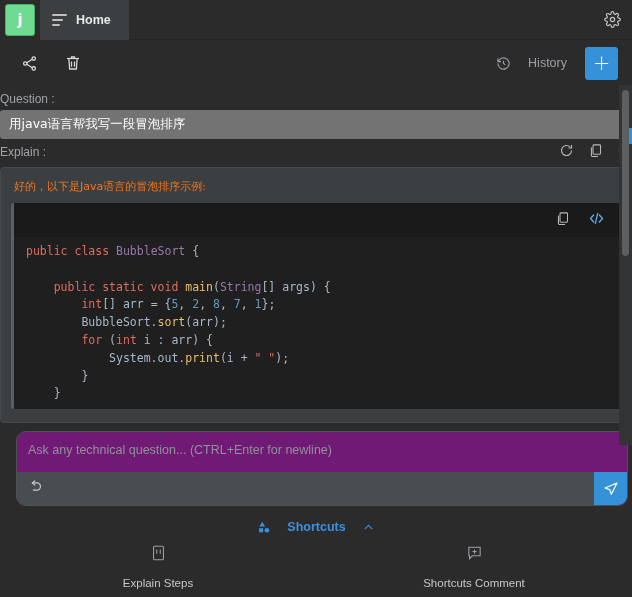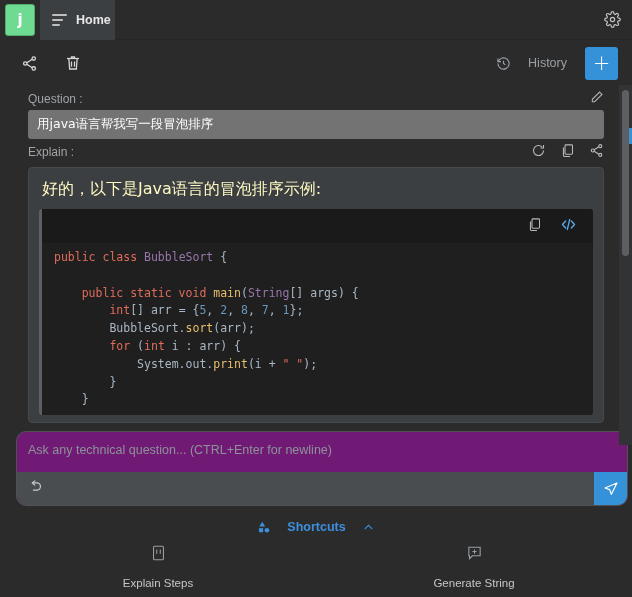--- a/index.html
+++ b/index.html
@@ -26,21 +26,21 @@
   .logo {
     width: 30px; height: 32px; border-radius: 3px;
     background: #6fdb92;
     display: flex; align-items: center; justify-content: center;
     color: #ffffff; font-size: 15px; font-weight: bold;
     font-family: "DejaVu Sans", sans-serif;
     border: 1px solid #4fae6c;
   }
   .home-tab {
     display: flex; align-items: center; gap: 9px;
-    padding: 0 4px 0 12px;
+    padding: 0 18px 0 12px;
     background: #3c3f41;
     color: #e8e8e8; font-size: 12.5px; font-weight: bold;
     height: 40px;
   }
   .lines-icon { display: flex; flex-direction: column; gap: 3px; width: 15px; }
   .lines-icon i { display: block; height: 2px; background: #bfbfbf; border-radius: 1px; }
   .lines-icon i:nth-child(1) { width: 15px; }
   .lines-icon i:nth-child(2) { width: 11px; }
   .lines-icon i:nth-child(3) { width: 8px; }
   .topbar-spacer { flex: 1; }
@@ -62,21 +62,21 @@
   }
   .plus-btn {
     width: 33px; height: 33px; border-radius: 3px;
     background: #3592d9;
     display: flex; align-items: center; justify-content: center;
     color: #fff; font-size: 21px; line-height: 1; font-weight: 300;
     font-family: "DejaVu Sans", sans-serif;
   }
 
   
-  .content { padding: 0 28px; }
+  .content { padding: 0 0; }
 
   .label-row {
     display: flex; align-items: center;
     height: 22px; margin-top: 2px;
   }
   .label-row .lbl { color: #a0a4a8; font-size: 12px; }
   .label-row .sp { flex: 1; }
   .label-row .tools { display: flex; align-items: center; gap: 14px; }
 
   .question-box {
@@ -86,21 +86,21 @@
     color: #ffffff; font-size: 12.5px;
     font-family: "DejaVu Sans", sans-serif;
   }
 
   .answer-panel {
     background: #3c3f41; border-radius: 4px;
     margin-top: 4px; height: 256px; overflow: hidden;
     border: 1px solid #464a4d;
   }
   .answer-text {
-    color: #fef9c3; font-size: 16px; padding: 11px 13px 9px 13px;
+    color: #f97316; font-size: 11px; padding: 11px 13px 9px 13px;
     font-family: "DejaVu Sans", sans-serif;
   }
 
   .code-wrap {
     margin: 0 10px; background: #1f1f1f; border-radius: 3px;
     position: relative; overflow: hidden; height: 206px;
     border-left: 3px solid #5a6066;
   }
   .code-head {
     height: 34px; background: #1a1a1a;
@@ -337,19 +337,19 @@
         <line x1="14.5" y1="7" x2="14.5" y2="13"></line>
     </svg>
     <span class="sc-label">Explain Steps</span>
   </div>
   <div class="sc-item">
     <svg width="17" height="18" viewBox="0 0 24 24" fill="none" stroke="#9aa0a5" stroke-width="1.5">
       <path d="M4 4h16v12H9l-4 4V16H4z"></path>
       <line x1="12" y1="7" x2="12" y2="13"></line>
         <line x1="9" y1="10" x2="15" y2="10"></line>
     </svg>
-    <span class="sc-label">Generate String</span>
+    <span class="sc-label">Shortcuts Comment</span>
   </div>
 </div>
 
 <div class="vtrack"></div>
 <div class="blue-tick"></div>
 <div class="vscroll"></div>
 
 </body></html>

